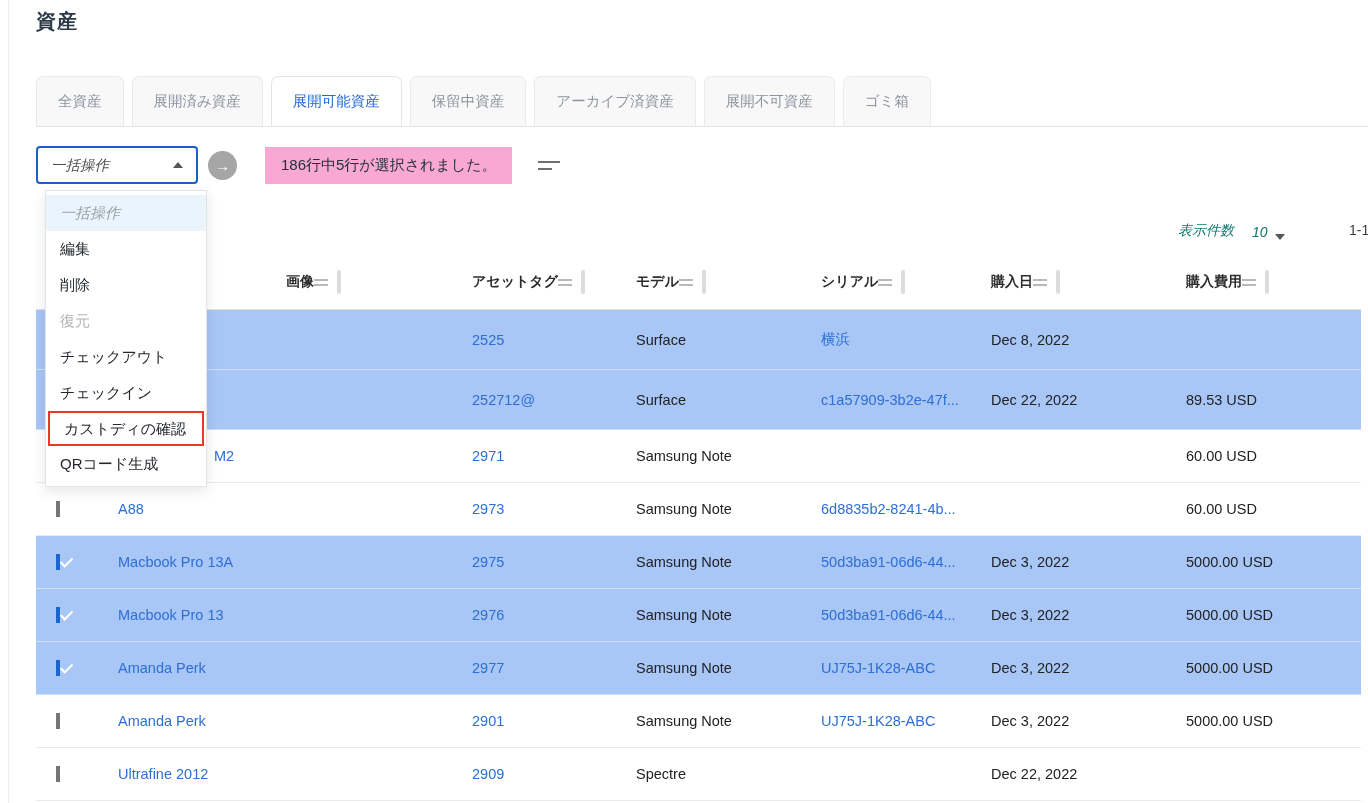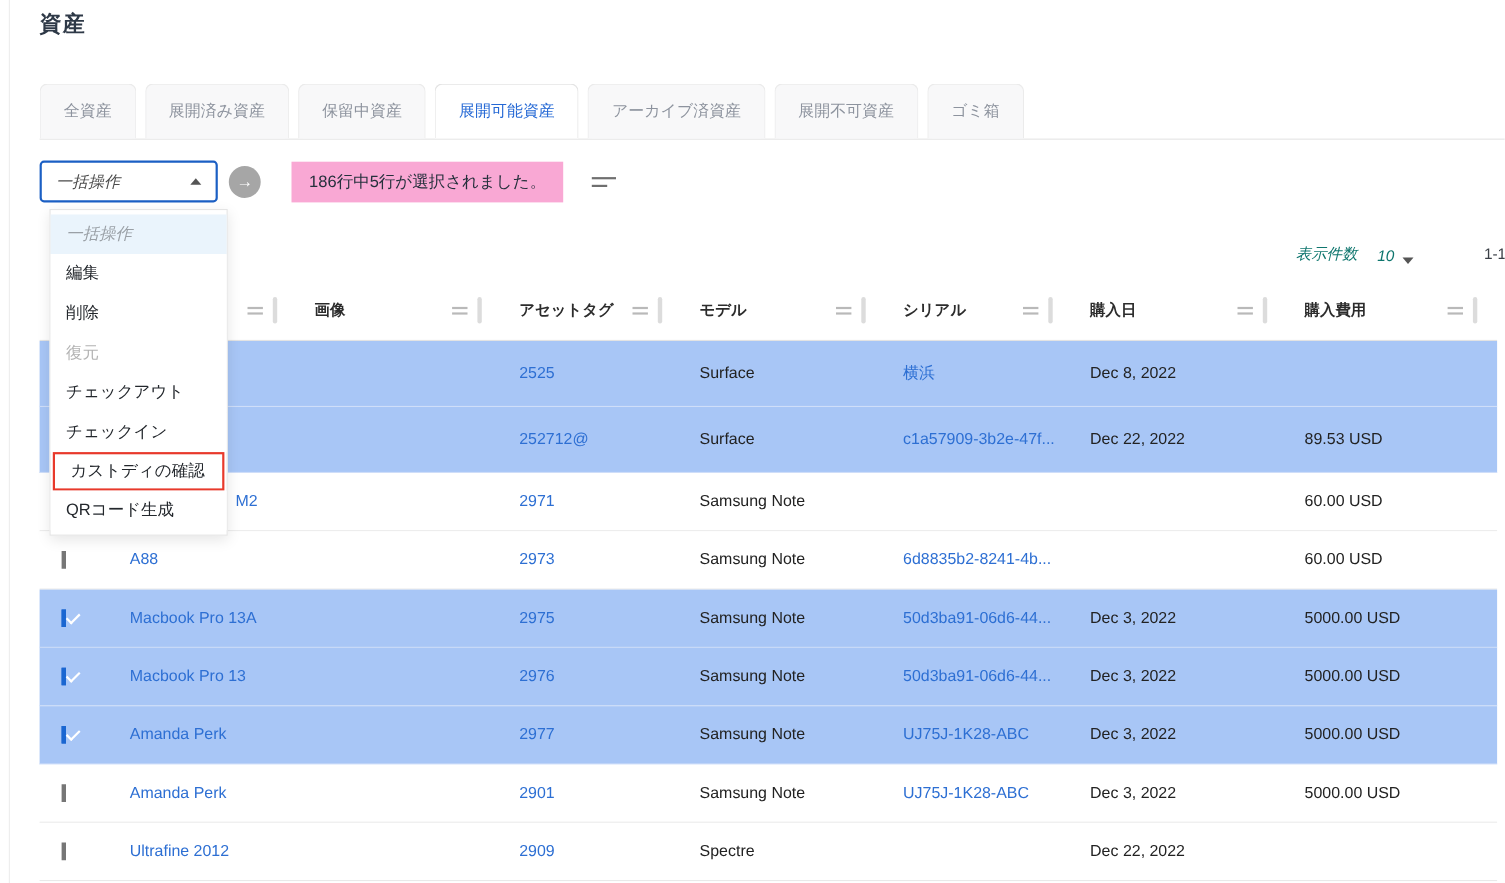--- a/index.html
+++ b/index.html
@@ -35,21 +35,21 @@
   .display-row { position:absolute; top:222px; left:1178px; display:flex; align-items:flex-end; font-size:14px; color:#0f766e;font-style:italic; }
   .display-row .ps-label { margin-right:18px; }
   .display-row .ps-value { margin-right:7px; cursor:pointer; }
   .caret-down { width:0; height:0; border-left:5px solid transparent; border-right:5px solid transparent; border-top:6px solid #555; cursor:pointer; }
   .page-range { position:absolute; top:222px; left:1349px; width:19px; overflow:hidden; white-space:nowrap; font-size:14px; color:#3a3f46; }
 
   
   .asset-table { position:absolute; left:36px; top:255px; width:1325px; font-size:14.5px; }
   .thead, .tr { display:grid; grid-template-columns:66px 168px 186px 164px 185px 170px 195px 1fr; align-items:center; }
   .thead { height:55px; border-bottom:1px solid #e3e3e3; }
-  .th { display:flex; align-items:center; justify-content:space-between; height:100%；
+  .th { display:flex; align-items:center; height:100%；
     }
   .th { padding-left:16px; padding-right:18px; font-weight:bold; font-size:14px; color:#2c2c2c; cursor:pointer; }
   .th-tools { display:flex; align-items:center; gap:9px; }
   .lines-icon { display:flex; flex-direction:column; gap:3px; }
   .lines-icon i { display:block; width:14px; height:2px; background:#b9b9b9; }
   .col-bar { width:4px; height:24px; background:#dcdcdc; border-radius:2px; }
 
   .tr { height:53px; border-bottom:1px solid #e9e9e9; background:#fff; }
   .tr.tall { height:60px; }
   .tr.selected { background:#a8c6f6; border-bottom-color:#cfdef9; }
@@ -74,22 +74,22 @@
 </head>
 <body>
 
 <div class="panel-edge"></div>
 
 <h1 class="page-title">資産</h1>
 
 <div class="tabs">
   <div class="tab">全資産</div>
   <div class="tab">展開済み資産</div>
+  <div class="tab active">展開可能資産</div>
   <div class="tab">保留中資産</div>
-  <div class="tab active">展開可能資産</div>
   <div class="tab">アーカイブ済資産</div>
   <div class="tab">展開不可資産</div>
   <div class="tab">ゴミ箱</div>
 </div>
 
 <div class="toolbar">
   <div class="bulk-select">
     <span>一括操作</span>
     <span class="caret-up"></span>
   </div>

